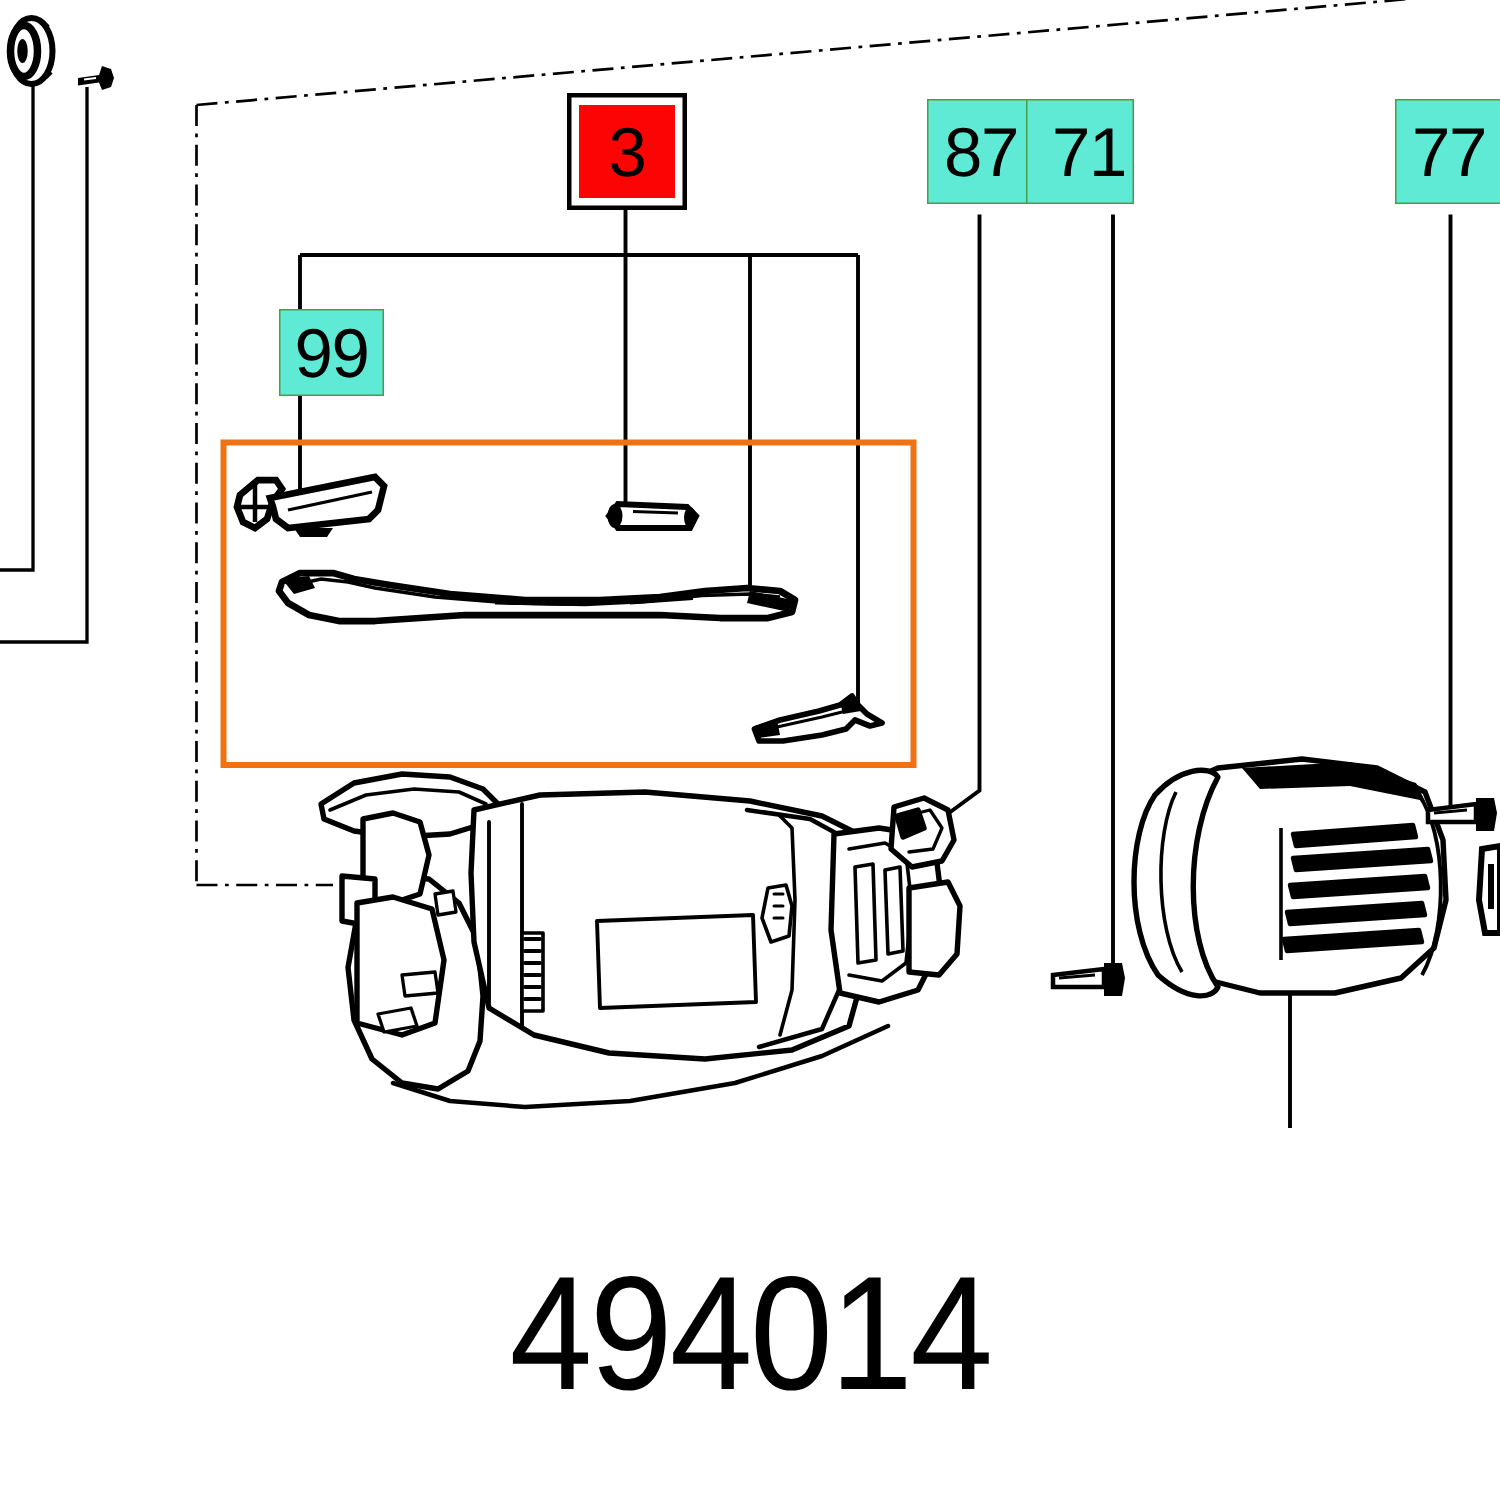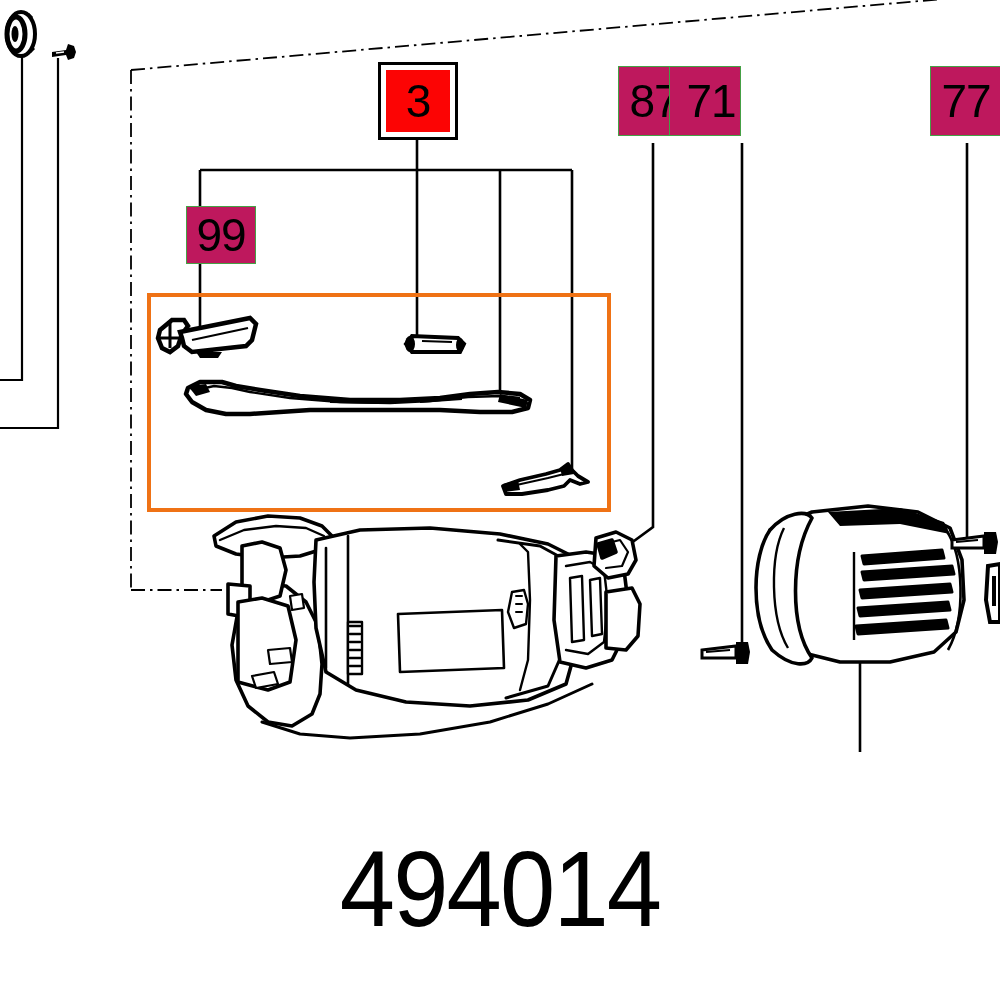--- a/index.html
+++ b/index.html
@@ -33,21 +33,21 @@
     align-items: center;
     justify-content: center;
     box-sizing: border-box;
     font-family: "Liberation Sans", sans-serif;
     font-weight: 400;
     color: #000000;
     line-height: 1;
     user-select: none;
   }
   .badge.green {
-    background: #be185d;
+    background: #5eead4;
     border: 1px solid #45a045;
     font-size: 46px;
     letter-spacing: -1px;
   }
   .badge.red-outer {
     background: #ffffff;
     border: 3px solid #000000;
     padding: 5px;
   }
   .badge.red-outer .red-inner {
@@ -285,21 +285,21 @@
   </div>
 
   <div class="badge red-outer" style="left:378px; top:62px; width:80px; height:78px;">
     <span class="red-inner">3</span>
   </div>
 
   <div class="badge green" style="left:618px; top:66px; width:72px; height:70px;">
     <span>87</span>
   </div>
 
-  <div class="badge green" style="left:669px; top:66px; width:72px; height:70px;padding-left:12px;">
+  <div class="badge green" style="left:684px; top:66px; width:72px; height:70px;padding-left:12px;">
     <span>71</span>
   </div>
 
   <div class="badge green" style="left:930px; top:66px; width:72px; height:70px;">
     <span>77</span>
   </div>
 
   <div id="part-number">494014</div>
 
 </div>

